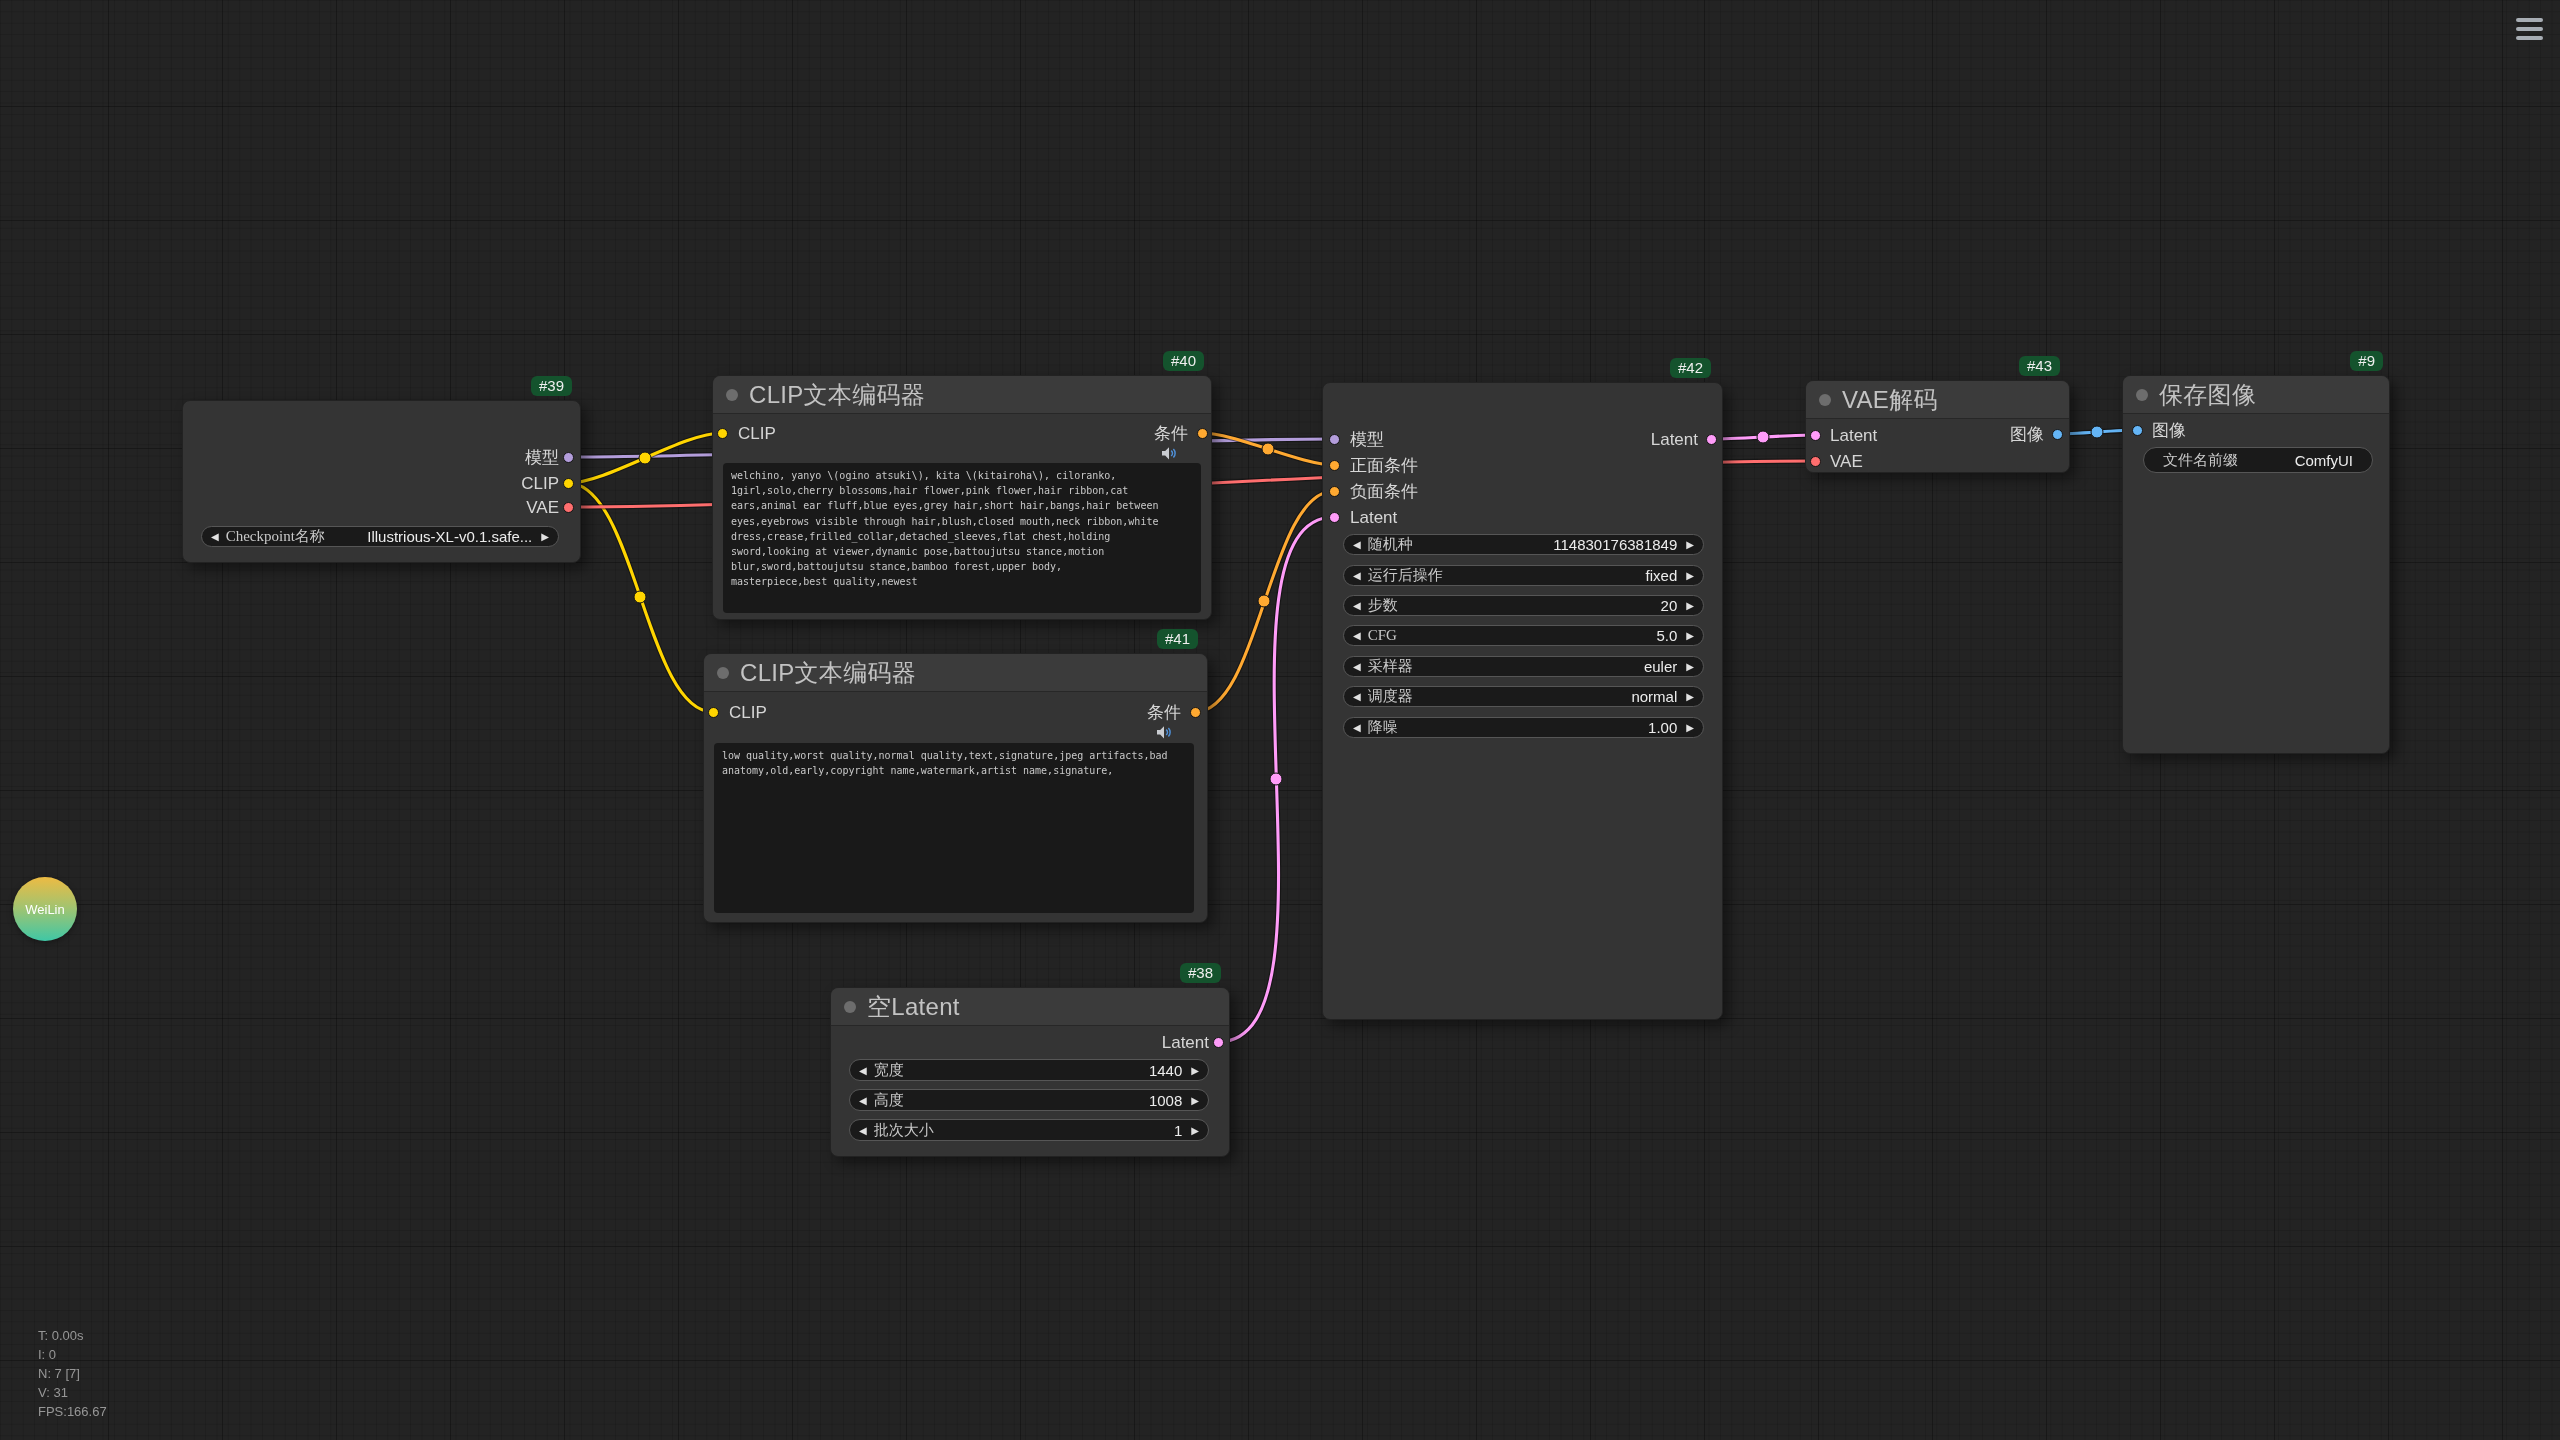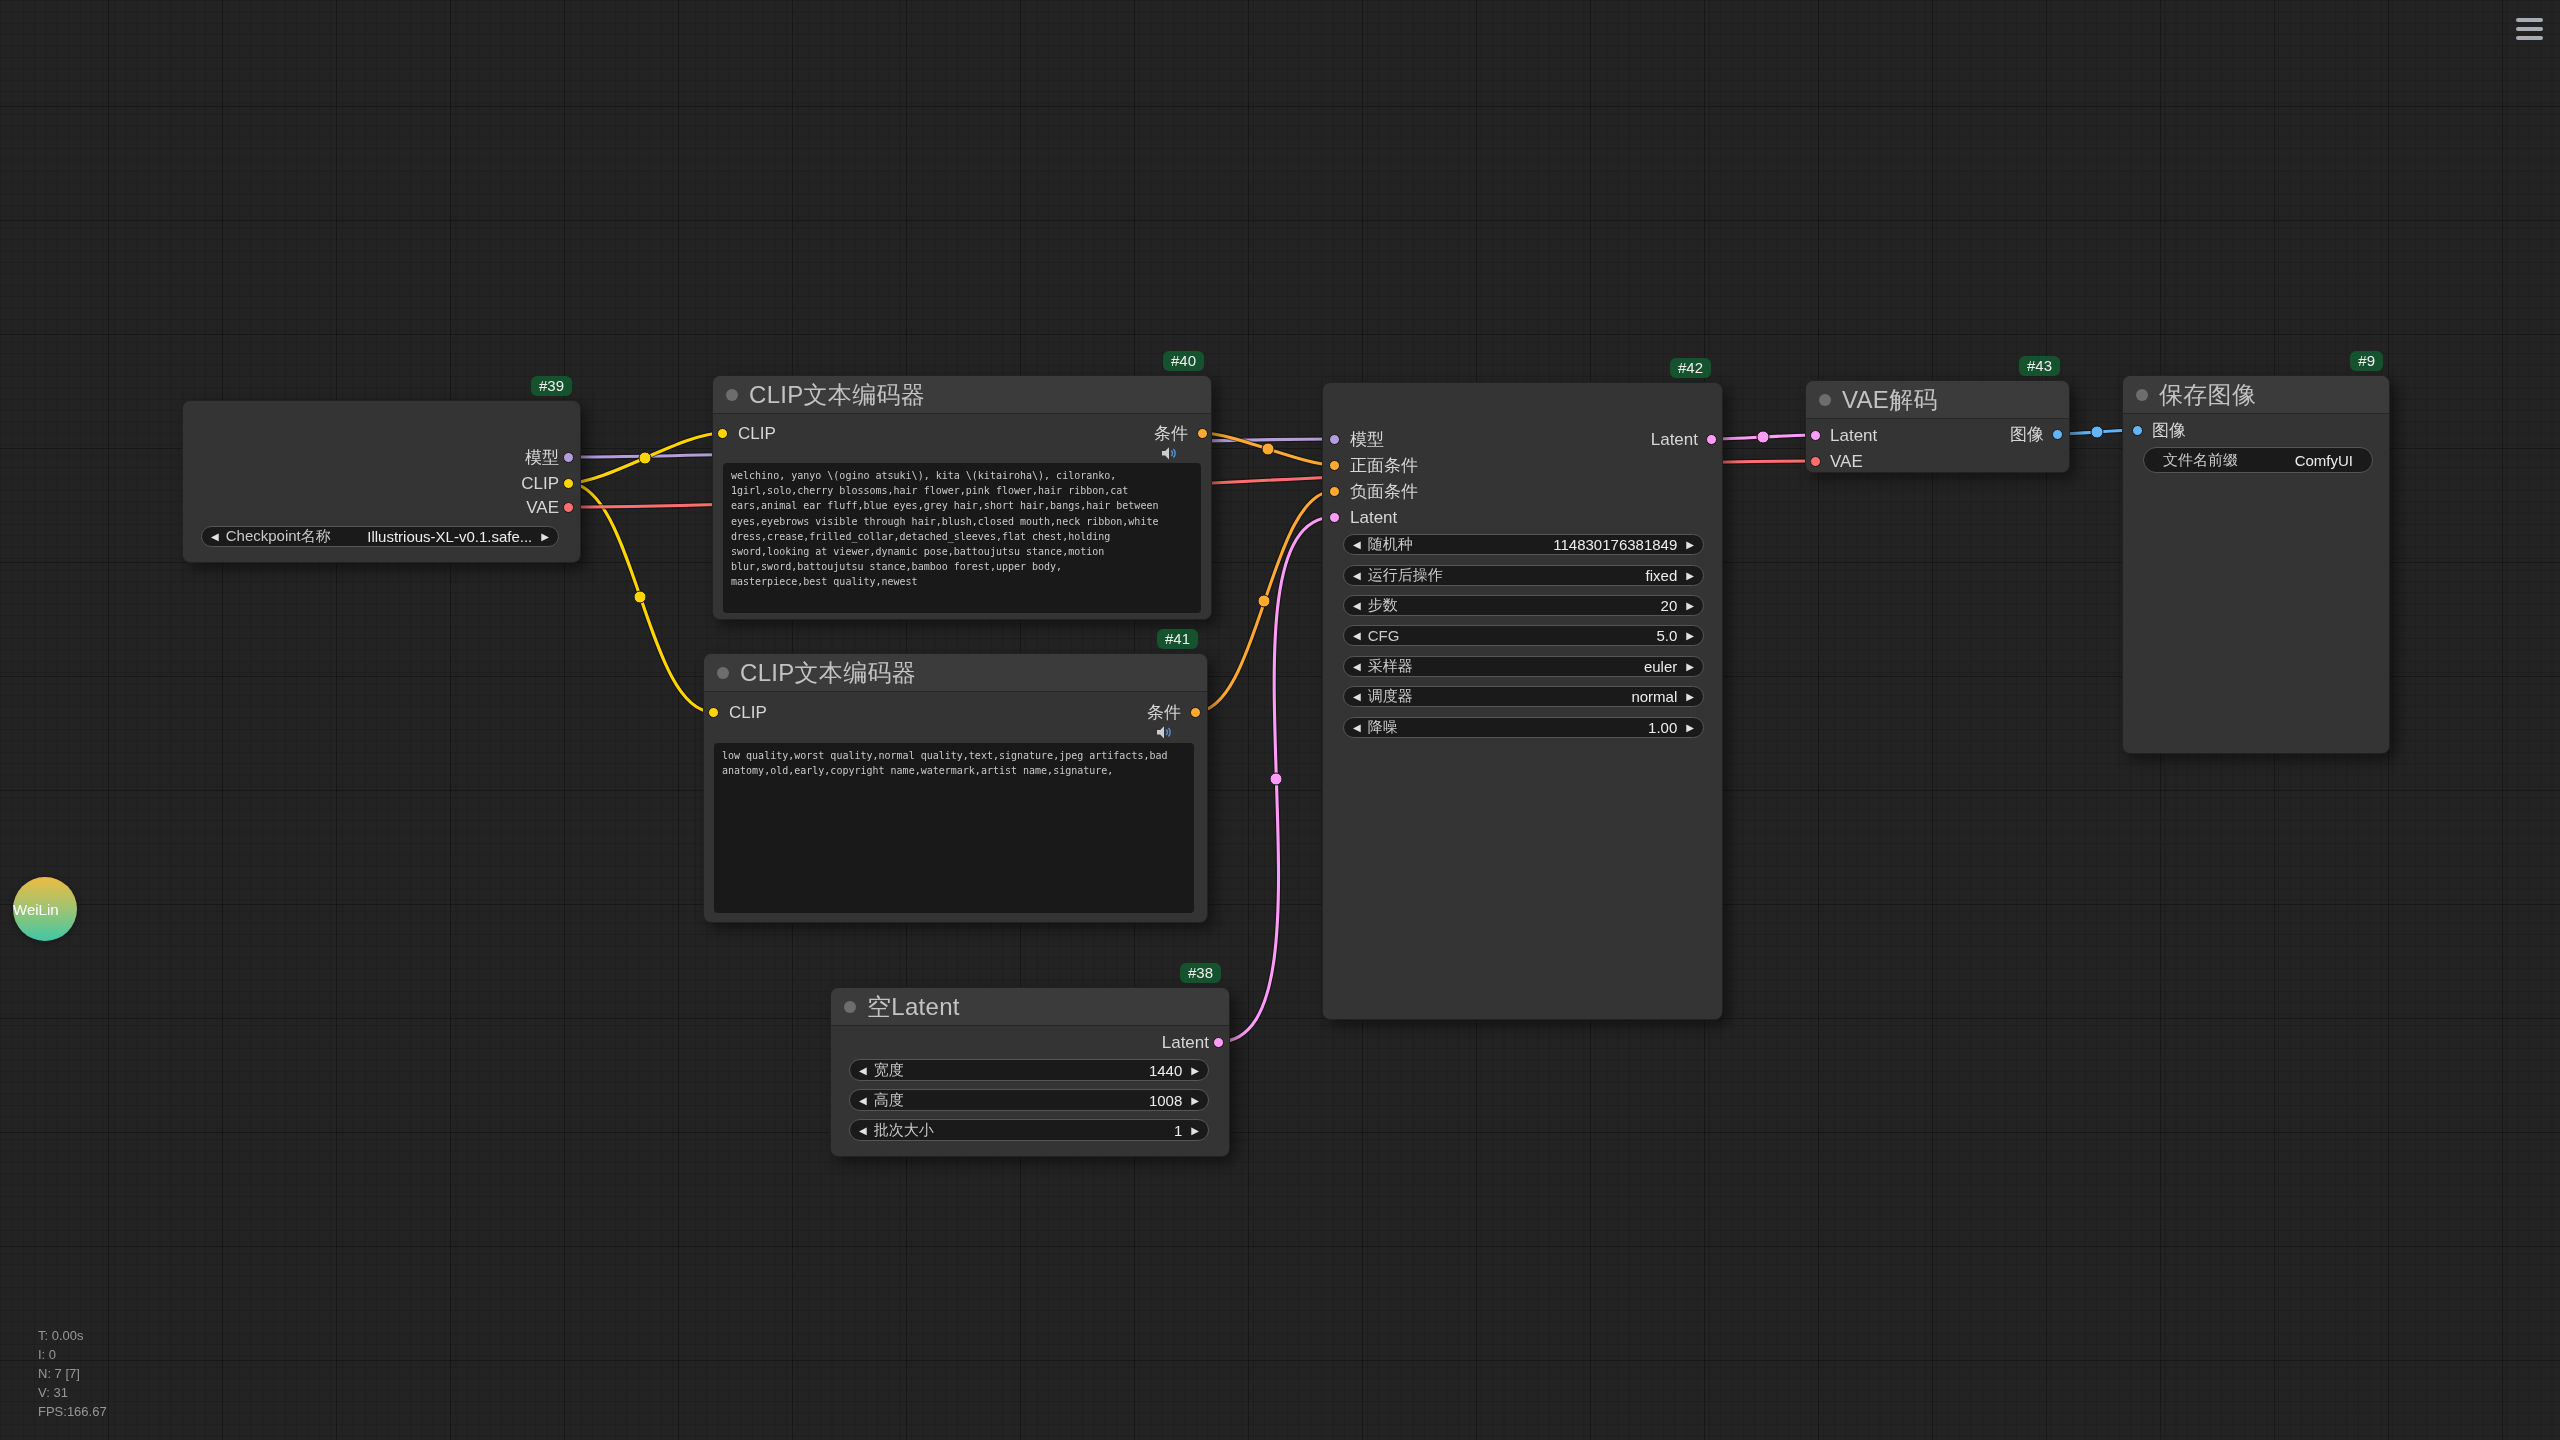--- a/index.html
+++ b/index.html
@@ -48,38 +48,38 @@
   }
   .slot-label { position:absolute; font-size:17px; line-height:20px; color:#d6d6d6; white-space:nowrap; }
   .slot-label.r { }
   .widget {
     position:absolute; height:21px;
     background:#1a1a1a; border:1px solid #565656; border-radius:11px;
     display:flex; align-items:center; padding:0 9px;
     font-size:15px; color:#c9c9c9; white-space:nowrap;
   }
   .widget .arrow { font-size:10px; color:#e2e2e2; flex:none; }
-  .widget .wlabel { margin-left:7px; overflow:hidden; }
+  .widget .wlabel { margin-left:7px; overflow:hidden;font-family:Liberation Serif, serif; }
   .widget .spacer { flex:1; }
   .widget .wvalue { color:#ececec; margin-right:9px; }
   .widget.textw .wvalue { margin-right:10px; }
   .prompt {
     position:absolute; background:#191919; border-radius:4px;
     font-family:"DejaVu Sans Mono","Liberation Mono",monospace;
     font-size:10px; line-height:15.2px; color:#c9c9c9;
     padding:5px 8px; white-space:pre-wrap; overflow:hidden;
   }
   .speaker { position:absolute; }
 
   #logo {
     position:absolute; left:13px; top:877px; width:64px; height:64px; z-index:3;
     border-radius:50%;
     background:linear-gradient(180deg,#edbb43 0%,#9ec472 50%,#3fc7a6 100%);
-    display:flex; align-items:center; justify-content:flex-start;
-    color:#fff; font-size:15px;
+    display:flex; align-items:center; justify-content:center;
+    color:#fff; font-size:13px;
     box-shadow:0 2px 6px rgba(0,0,0,0.35);
   }
   #stats { position:absolute; left:38px; top:1326px; z-index:3; font-size:13px; line-height:19px; color:#979797; }
   #menu { position:absolute; left:2516px; top:18px; z-index:3; cursor:pointer; }
   #menu .bar { width:27px; height:4px; border-radius:2px; background:#a7adb4; margin-bottom:5px; }
 </style>
 </head>
 <body>
 
 <svg id="wires" width="2560" height="1440">

